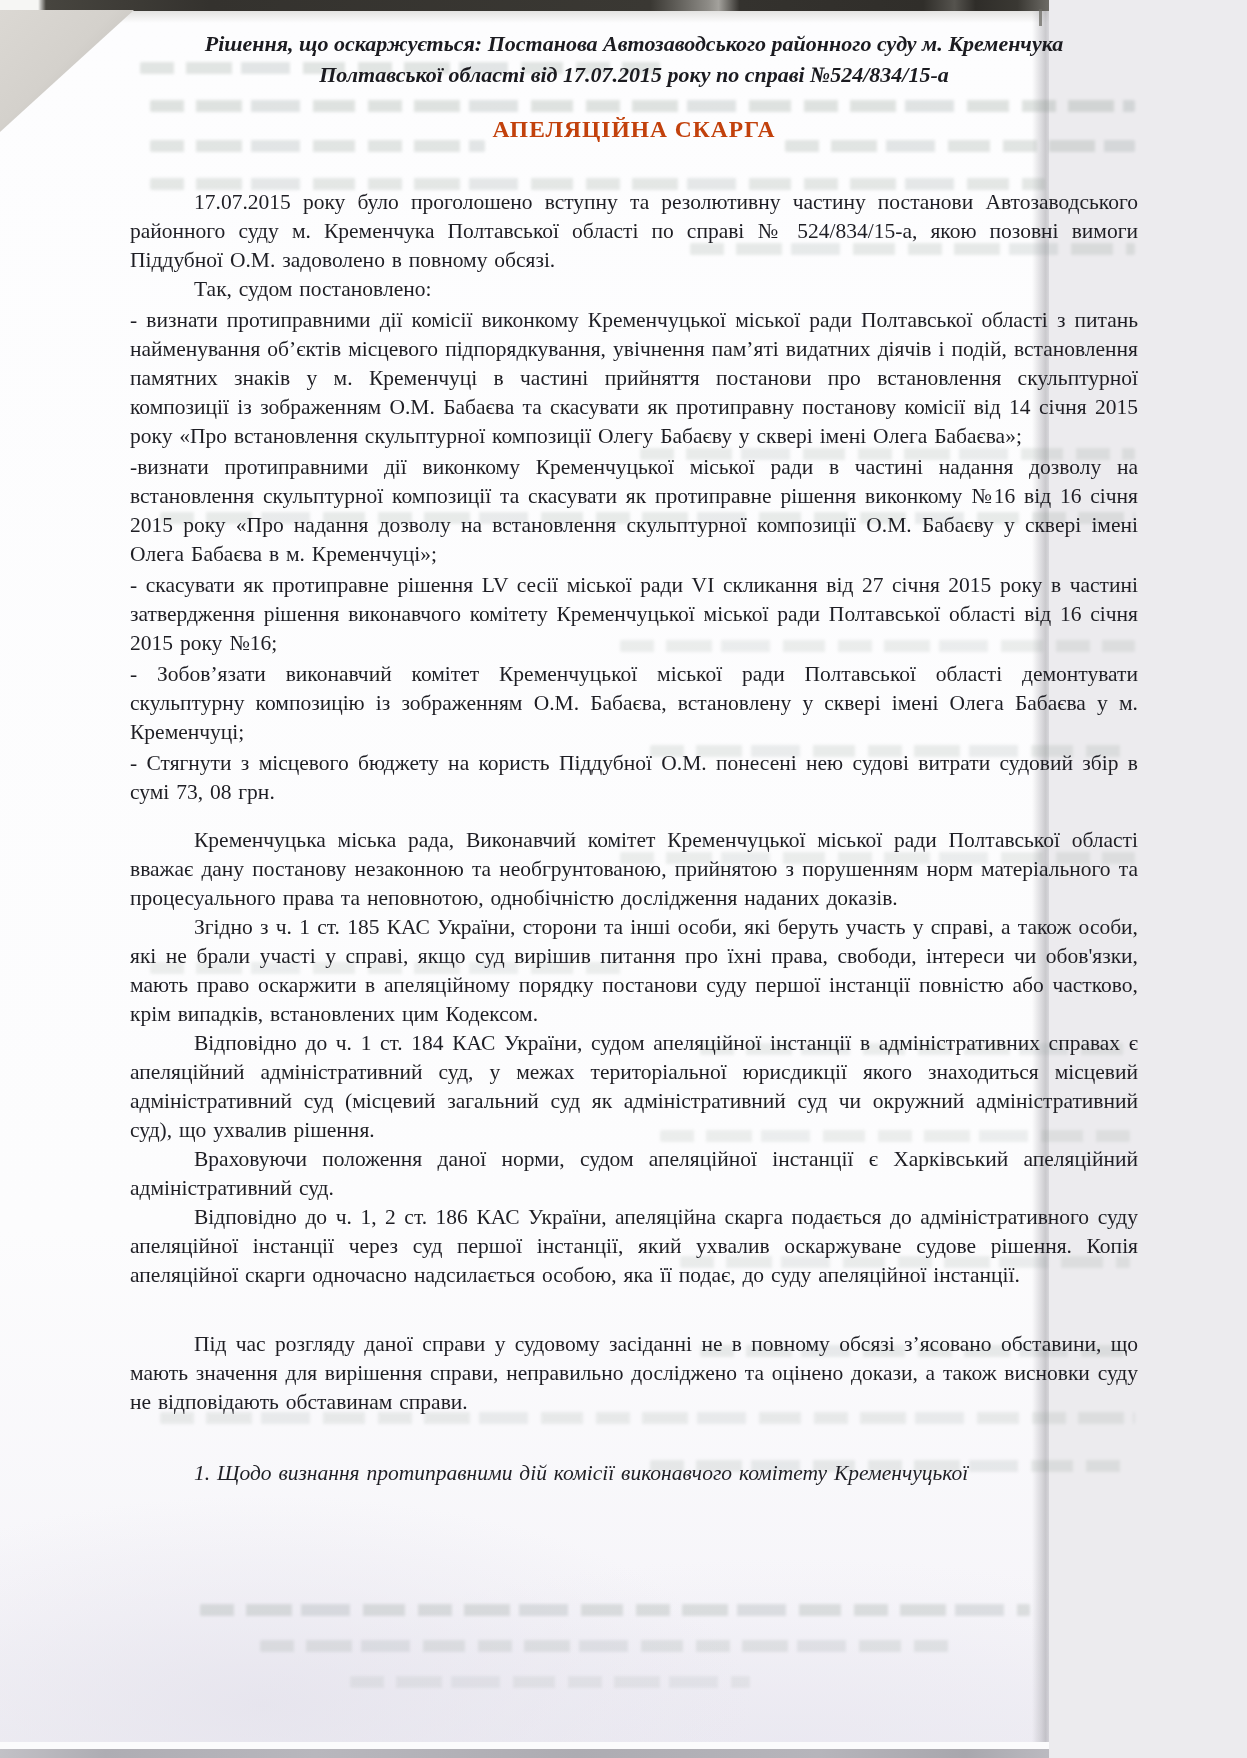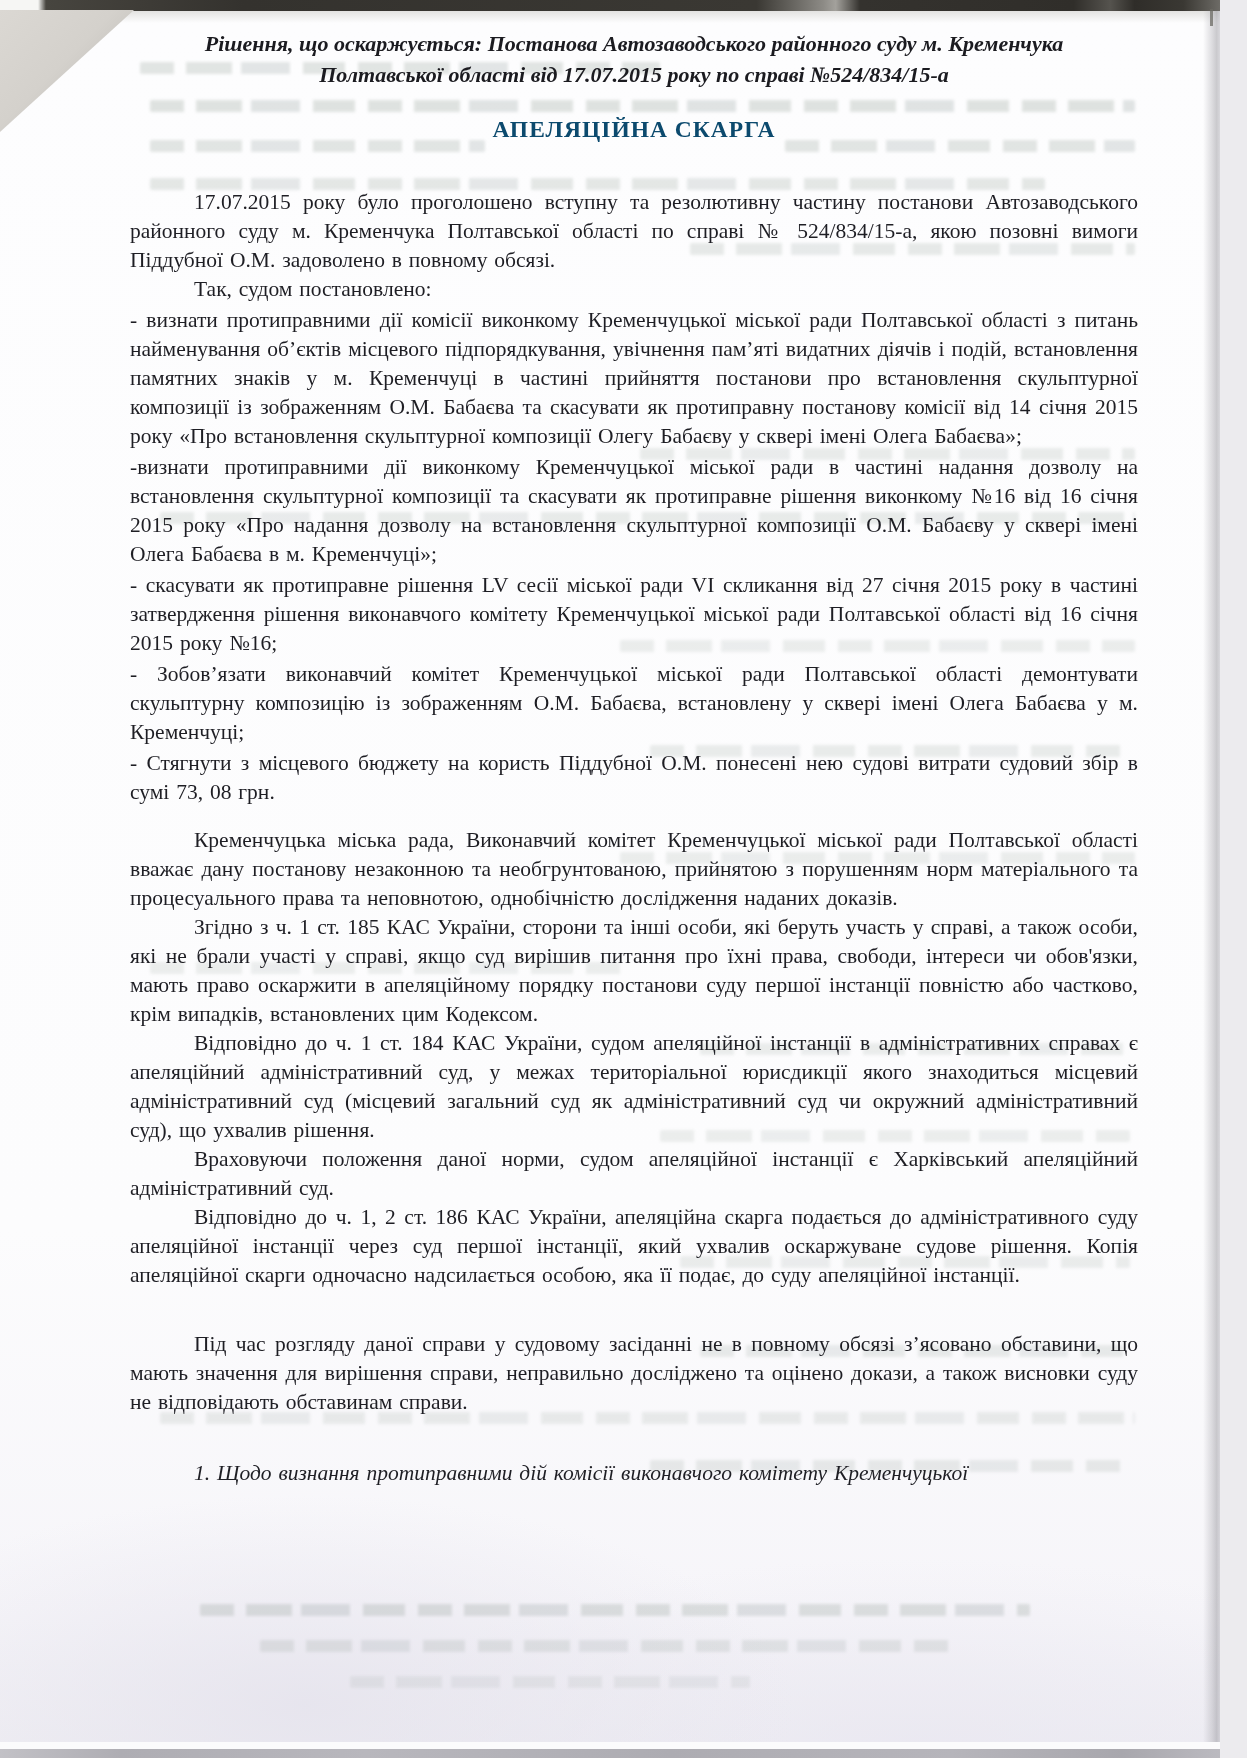--- a/index.html
+++ b/index.html
@@ -4,21 +4,21 @@
 <style>
   html, body {
     margin: 0; padding: 0;
     width: 1247px; height: 1758px;
     overflow: hidden;
     background: #ecebee;
     font-family: "Liberation Serif", serif;
   }
   .scan {
     position: absolute; inset: 0;
-    width: 1220px; height: 1758px;
+    width: 1049px; height: 1758px;
   }
   
   .page {
     position: absolute; inset: 0;
     background:
       radial-gradient(ellipse 700px 300px at 25% 97%, rgba(228,226,236,0.8), rgba(228,226,236,0) 70%),
       radial-gradient(ellipse 800px 260px at 75% 99%, rgba(232,230,240,0.7), rgba(232,230,240,0) 70%),
       linear-gradient(180deg, #fdfdfe 0%, #fcfcfd 70%, #f6f5f9 92%, #efeef3 100%);
   }
   
@@ -72,21 +72,21 @@
   .doc-column { position: absolute; left: 130px; width: 1008px; color: #1e1e24; }
   .doc-header {
     top: 28px; text-align: center;
     font-weight: bold; font-style: italic;
     font-size: 22px; line-height: 31px;
     color: #1b1b20;
   }
   .doc-title {
     top: 116px; text-align: center;
     font-weight: bold; font-size: 23.5px; letter-spacing: 1px;
-    color: #0c4a6e;
+    color: #c2410c;
   }
   .doc-body {
     top: 188px; text-align: justify;
     font-size: 21.5px; line-height: 29px; word-spacing: 1.5px;
   }
   .para { margin: 0; text-indent: 64px; }
   .para.bullet { text-indent: 0; margin-top: 2px; }
   .para.gap { margin-top: 19px; }
   .para.biggap { margin-top: 40px; }
   .para.bold-italic { font-weight: normal; font-style: italic; margin-top: 42px; }

